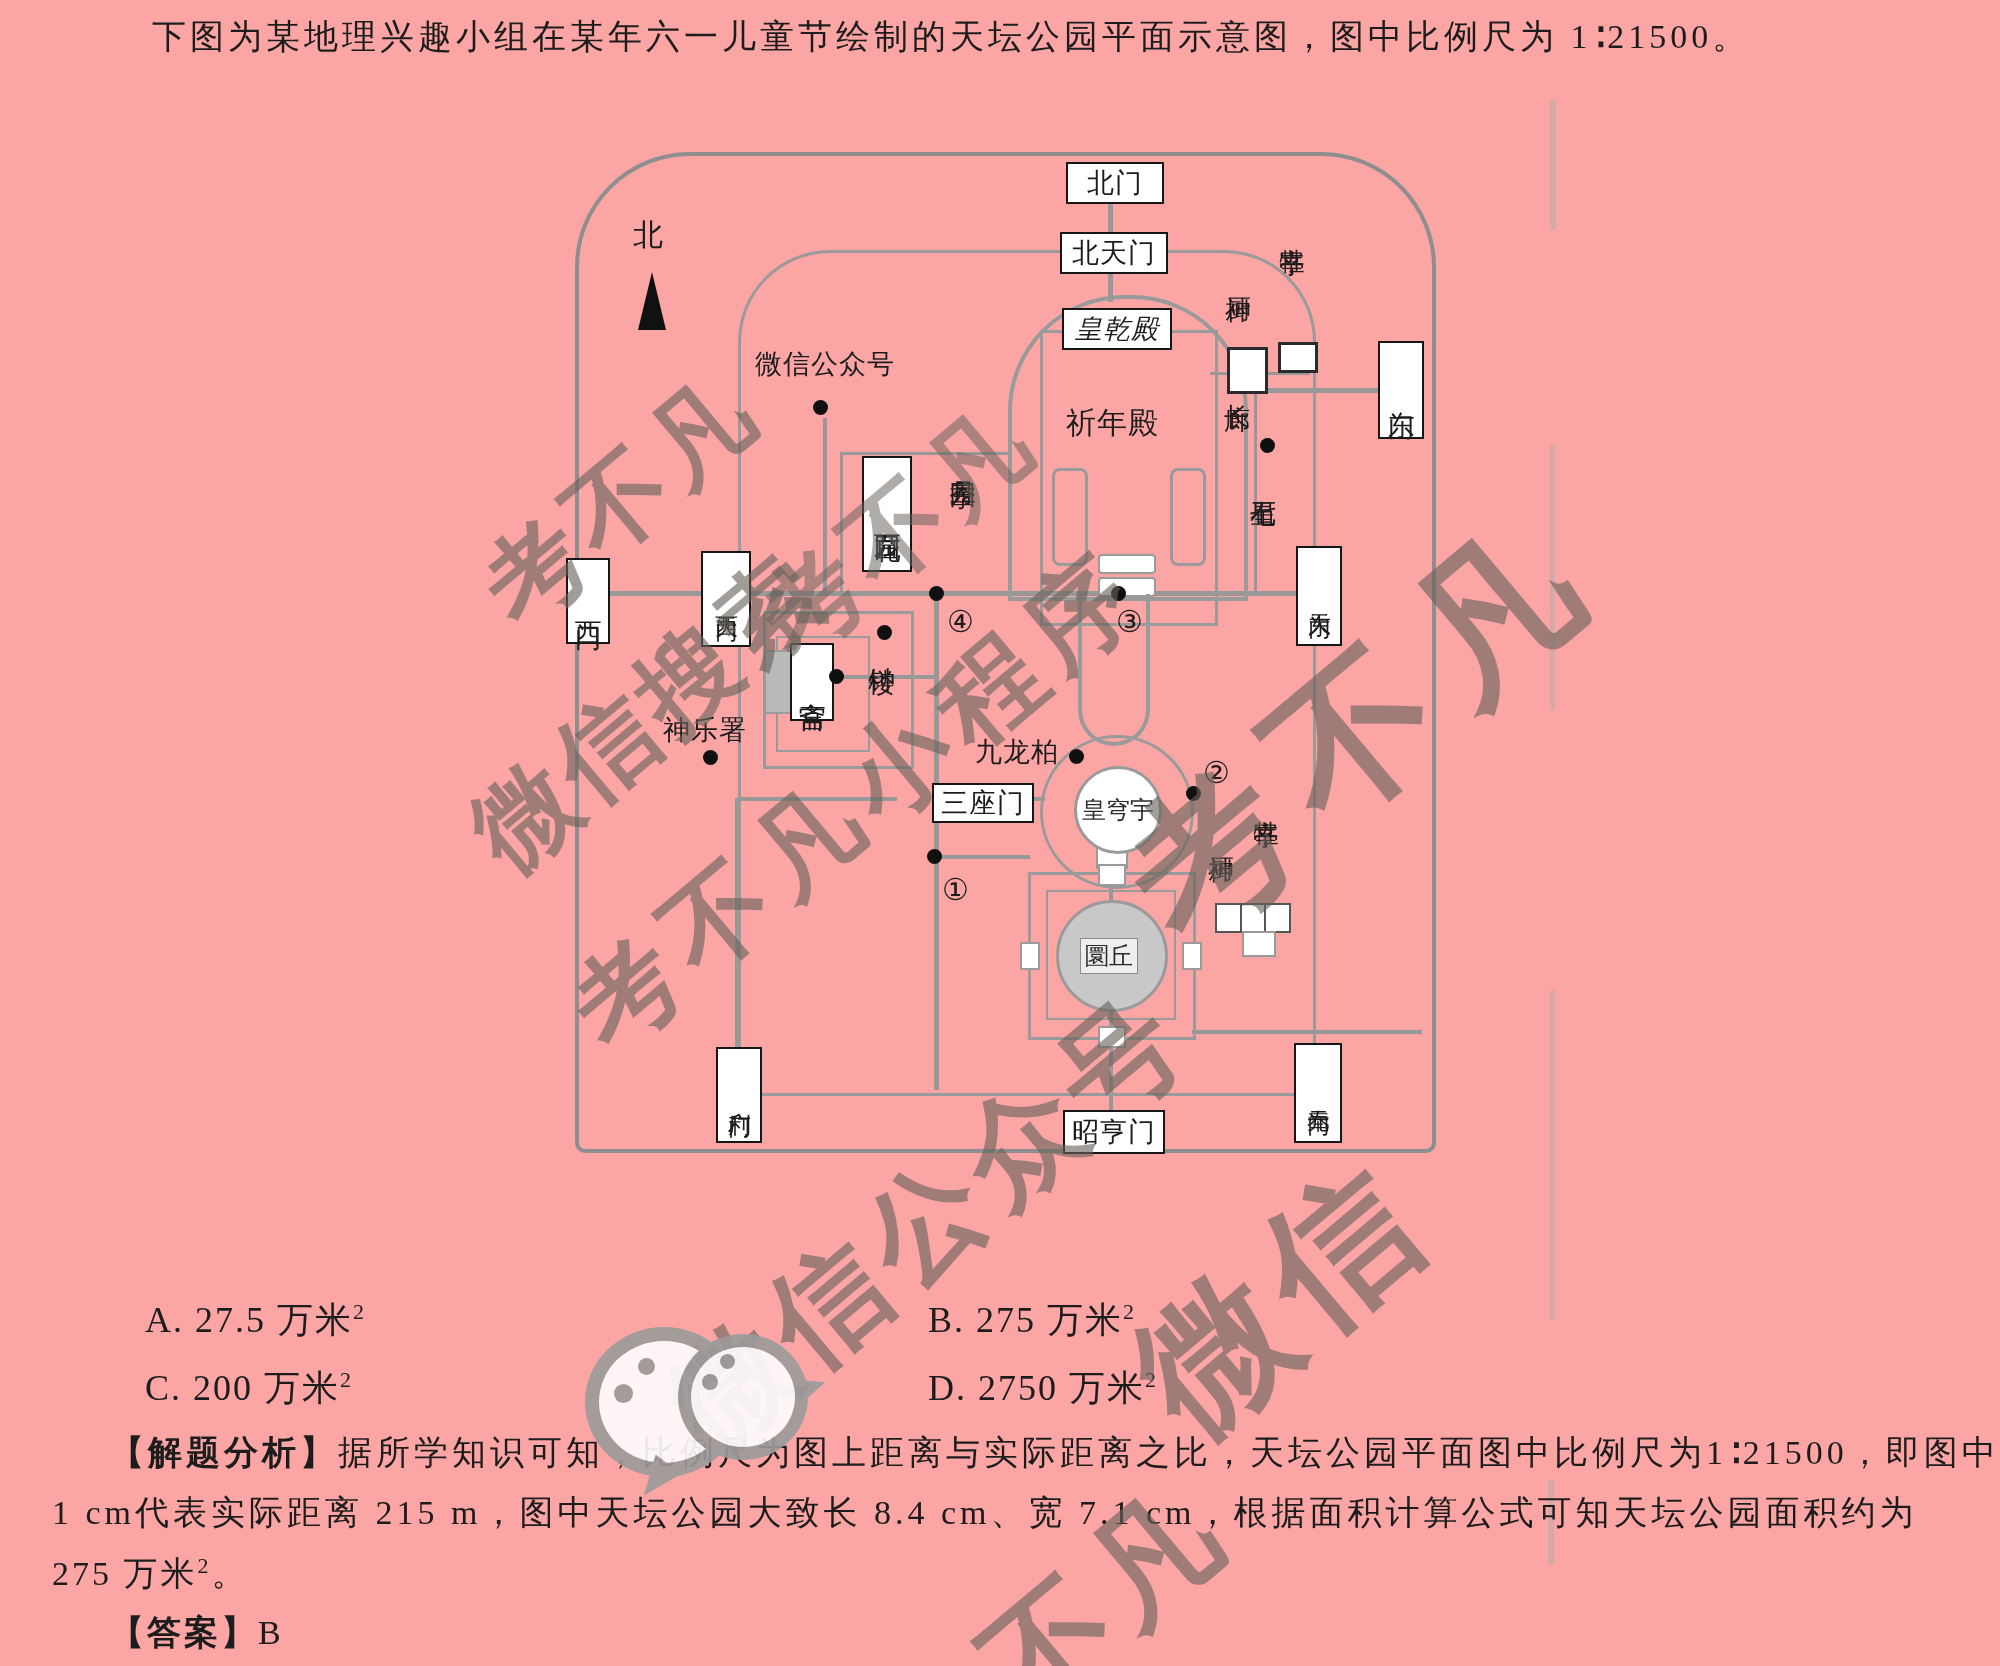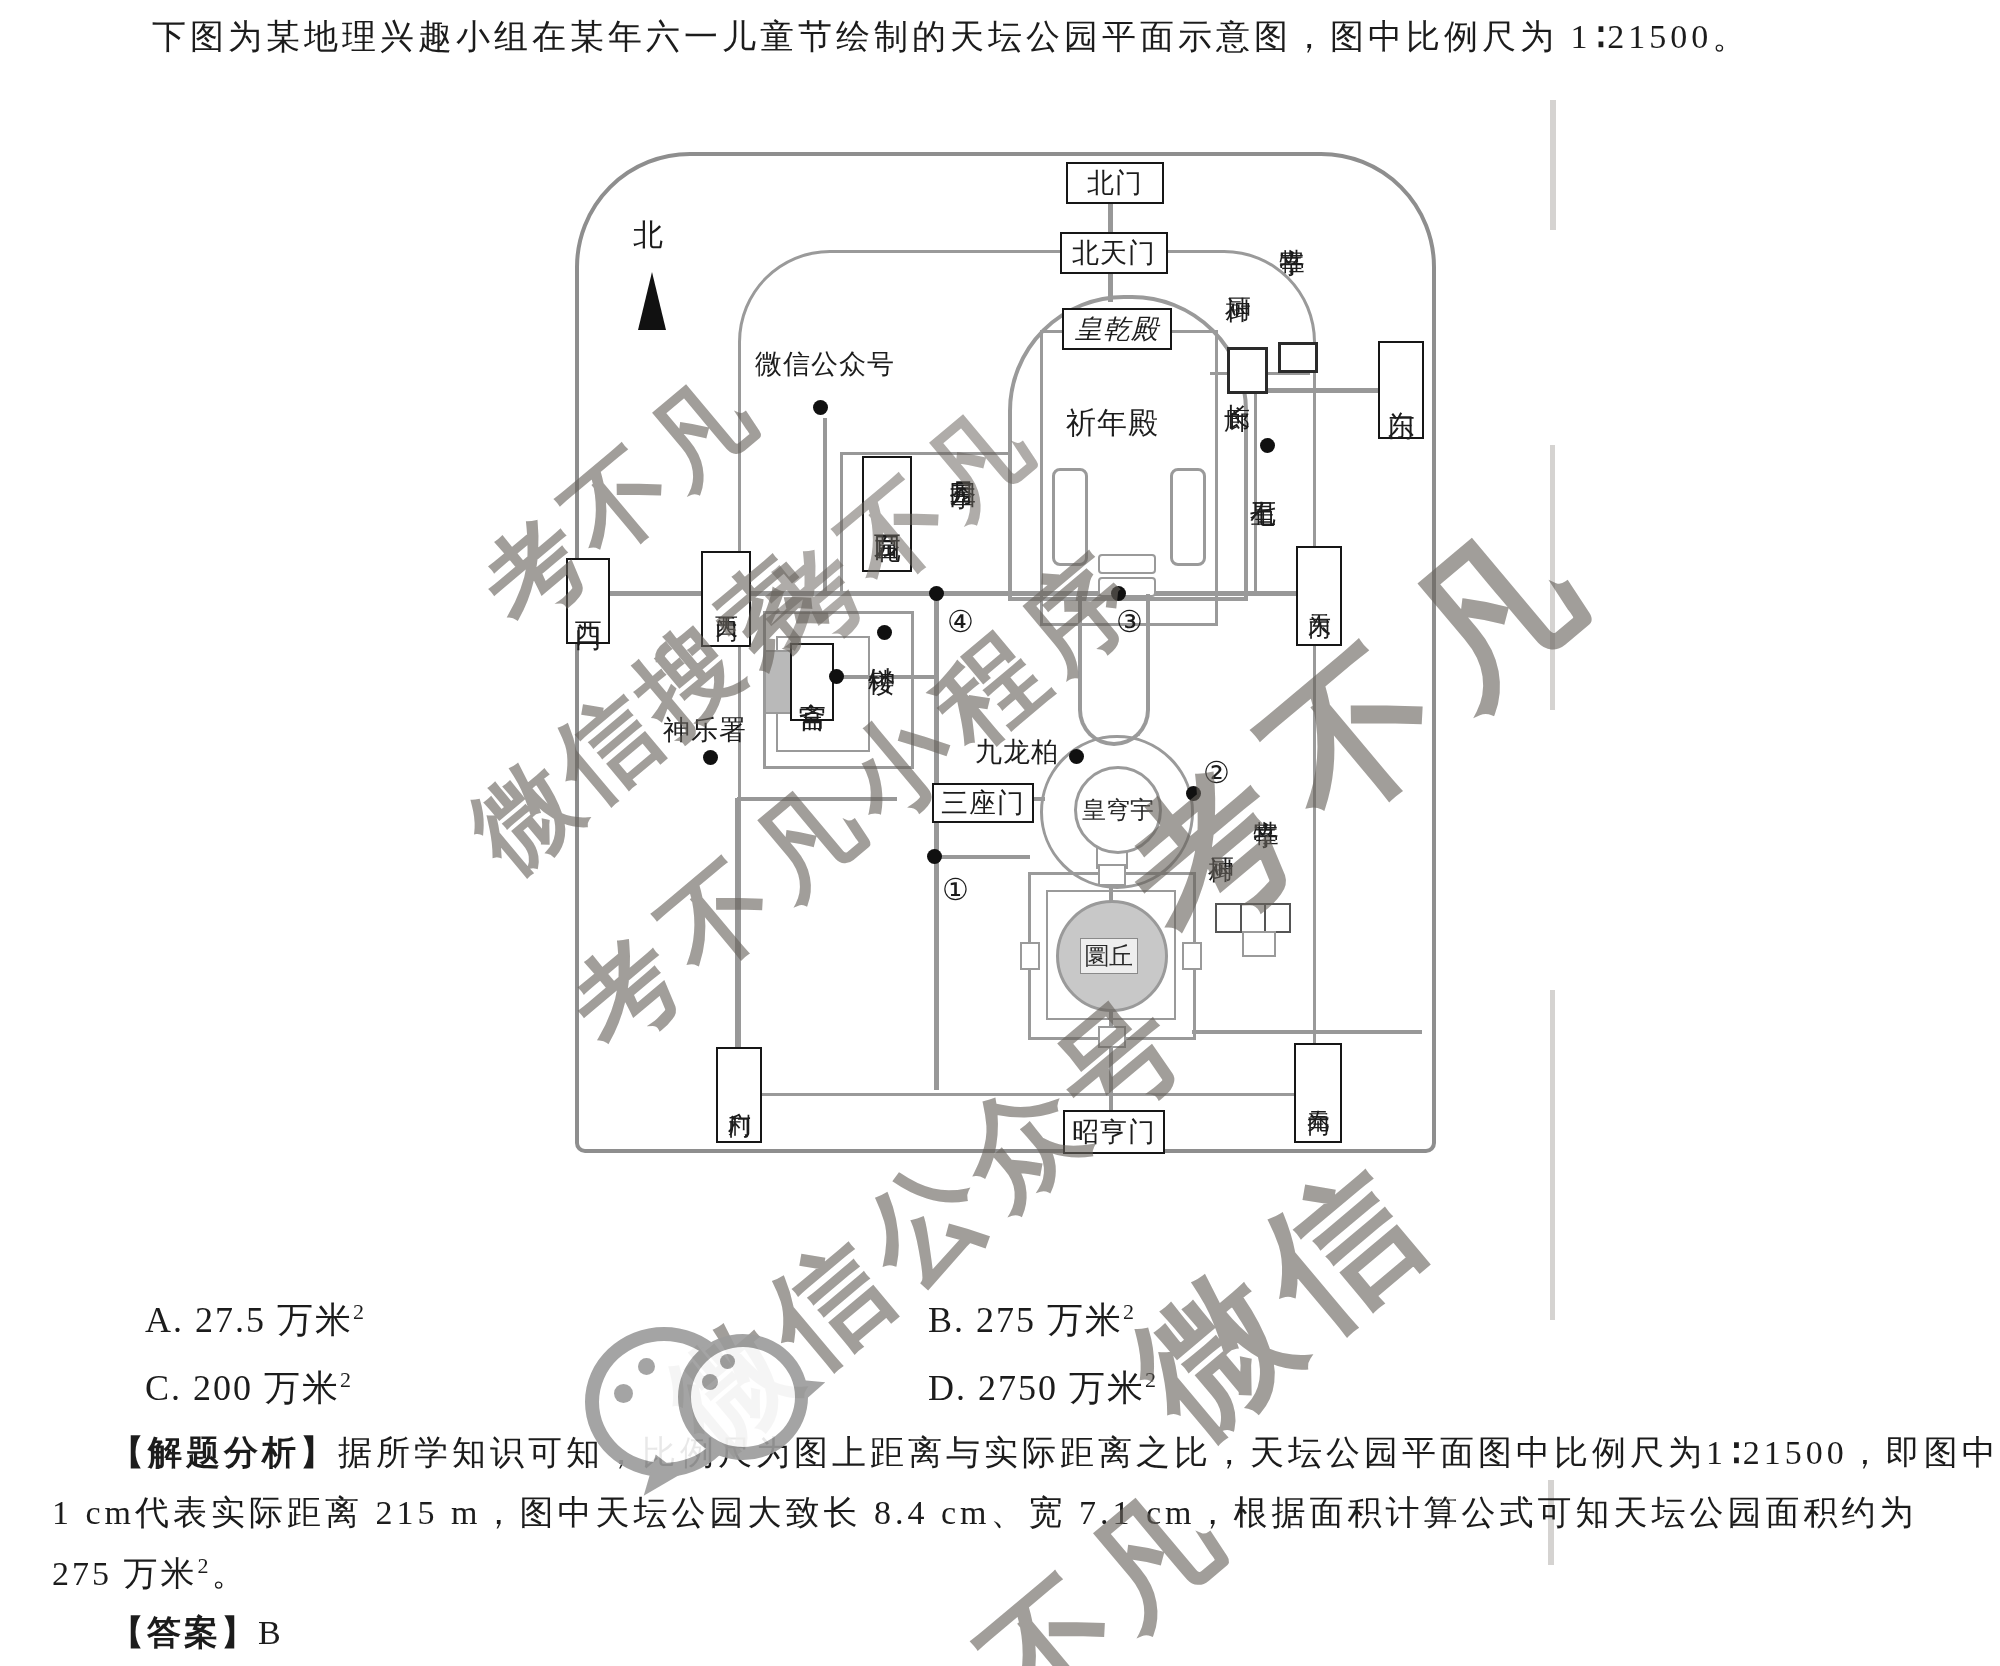--- a/index.html
+++ b/index.html
@@ -1,17 +1,17 @@
 <!DOCTYPE html>
 <html><head>
 <meta charset="utf-8">
 <style>
   html,body{margin:0;padding:0;}
   body{background:#e8e8e8;}
-  #page{position:relative;width:2000px;height:1666px;background:#ffffff;overflow:hidden;
+  #page{position:relative;width:2000px;height:1666px;background:#fca5a5;overflow:hidden;
         font-family:"Liberation Serif","DejaVu Serif",serif;color:#1c1c1c;}
   .abs{position:absolute;}
   
   .txt{position:absolute;font-size:34px;letter-spacing:3px;line-height:1.25;z-index:3;white-space:nowrap;}
   .opt{position:absolute;font-size:36px;letter-spacing:2px;z-index:3;white-space:nowrap;}
   .opt sup{font-size:22px;}
   .btag{font-weight:bold;}
   
   .wall{position:absolute;z-index:1;}
   .path{position:absolute;background:#989898;z-index:1;}

